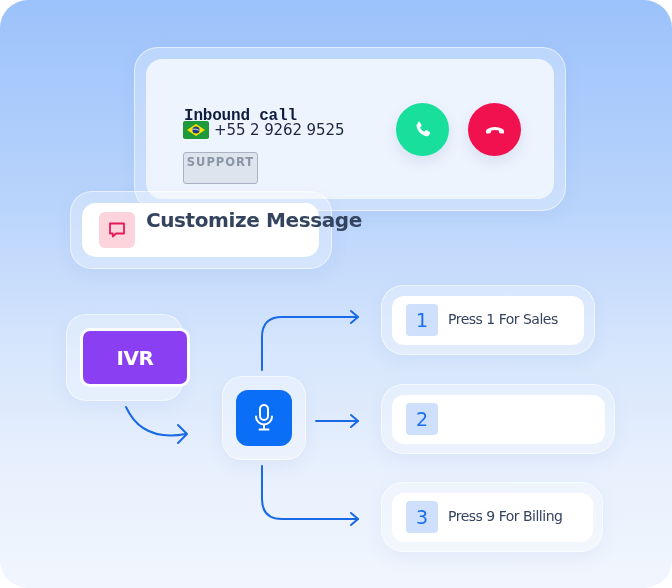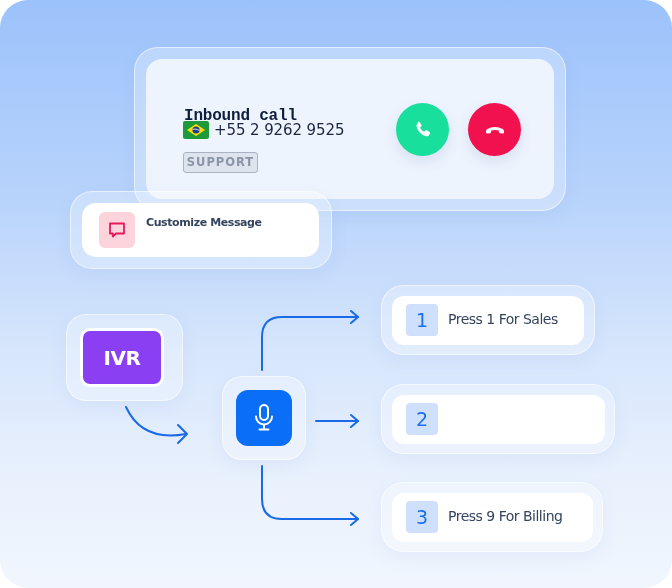--- a/index.html
+++ b/index.html
@@ -24,34 +24,34 @@
       background: #ffffff;
     }
 
     
     .call-frame { left: 134px; top: 47px; width: 432px; height: 164px; border-radius: 24px; }
     .call-panel { left: 146px; top: 59px; width: 408px; height: 140px; border-radius: 16px; background: #eef4fe; }
     .call-title { position: absolute; left: 184px; top: 91px; font-size: 16px; font-weight: 700; color: #0f1d3d; font-family: Liberation Mono, monospace; letter-spacing: -0.2px; margin-top: 16px; }
     .flag { position: absolute; left: 183px; top: 121px; width: 26px; height: 18px; background: #1f9a3a; border-radius: 2px; }
     .flag .diamond { position: absolute; left: 3px; top: 2px; width: 20px; height: 14px; }
     .phone-number { position: absolute; left: 214px; top: 121px; font-size: 15px; color: #1a2540; font-family: "DejaVu Sans", sans-serif; letter-spacing: -0.1px; }
-    .tag { position: absolute; left: 183px; top: 152px; width: 75px; height: 21px; border: 1px solid #a9b3c2; background: #dde4ee; border-radius: 3px; font-size: 11.5px; color: #8a95a6; font-weight: 700; letter-spacing: 1px; text-align: center; line-height: 19px; font-family: "DejaVu Sans", sans-serif; }
+    .tag { position: absolute; left: 183px; top: 152px; width: 75px; height: 32px; border: 1px solid #a9b3c2; background: #dde4ee; border-radius: 3px; font-size: 11.5px; color: #8a95a6; font-weight: 700; letter-spacing: 1px; text-align: center; line-height: 19px; font-family: "DejaVu Sans", sans-serif; }
     .circle-btn { position: absolute; width: 53px; height: 53px; border-radius: 50%; display: flex; align-items: center; justify-content: center; box-shadow: 0 6px 14px rgba(60,80,140,0.12); cursor: pointer; }
     .accept { left: 396px; top: 103px; background: #18e09c; }
     .decline { left: 468px; top: 103px; background: #f2114f; }
 
     
     .cm-frame { left: 70px; top: 191px; width: 262px; height: 78px; border-radius: 22px; }
     .cm-panel { left: 82px; top: 203px; width: 237px; height: 54px; border-radius: 14px; }
     .cm-icon { position: absolute; left: 99px; top: 212px; width: 36px; height: 36px; border-radius: 6px; background: #fdd3dc; display: flex; align-items: center; justify-content: center; }
-    .cm-label { position: absolute; left: 146px; top: 216px; font-size: 11px; font-weight: 700; color: #34435e; font-family: "DejaVu Sans", sans-serif; letter-spacing: -0.4px; }
+    .cm-label { position: absolute; left: 146px; top: 208px; font-size: 20px; font-weight: 700; color: #34435e; font-family: "DejaVu Sans", sans-serif; letter-spacing: -0.4px; }
 
     
     .ivr-frame { left: 66px; top: 314px; width: 117px; height: 87px; border-radius: 20px; }
-    .ivr-box { position: absolute; left: 80px; top: 328px; width: 84px; height: 59px; border-radius: 10px; background: #8a3ff2; border: 3px solid #ffffff; display: flex; align-items: center; justify-content: center; color: #ffffff; font-weight: 700; font-size: 20px; font-family: "DejaVu Sans", sans-serif; letter-spacing: -0.5px; }
+    .ivr-box { position: absolute; left: 80px; top: 328px; width: 110px; height: 59px; border-radius: 10px; background: #8a3ff2; border: 3px solid #ffffff; display: flex; align-items: center; justify-content: center; color: #ffffff; font-weight: 700; font-size: 20px; font-family: "DejaVu Sans", sans-serif; letter-spacing: -0.5px; }
 
     
     .mic-frame { left: 222px; top: 376px; width: 84px; height: 84px; border-radius: 20px; }
     .mic-box { position: absolute; left: 236px; top: 390px; width: 56px; height: 56px; border-radius: 12px; background: #0b6ef6; display: flex; align-items: center; justify-content: center; }
 
     
     .opt-frame { border-radius: 22px; }
     .opt-panel { border-radius: 12px; }
     .opt-num { position: absolute; width: 32px; height: 32px; border-radius: 4px; background: #cfe0fc; color: #1b6ff0; font-size: 19px; text-align: center; line-height: 32px; font-family: "DejaVu Sans", sans-serif; }
     .opt-label { position: absolute; font-size: 14px; font-weight: 400; color: #34435e; font-family: "DejaVu Sans", sans-serif; letter-spacing: -0.5px; white-space: nowrap; }

